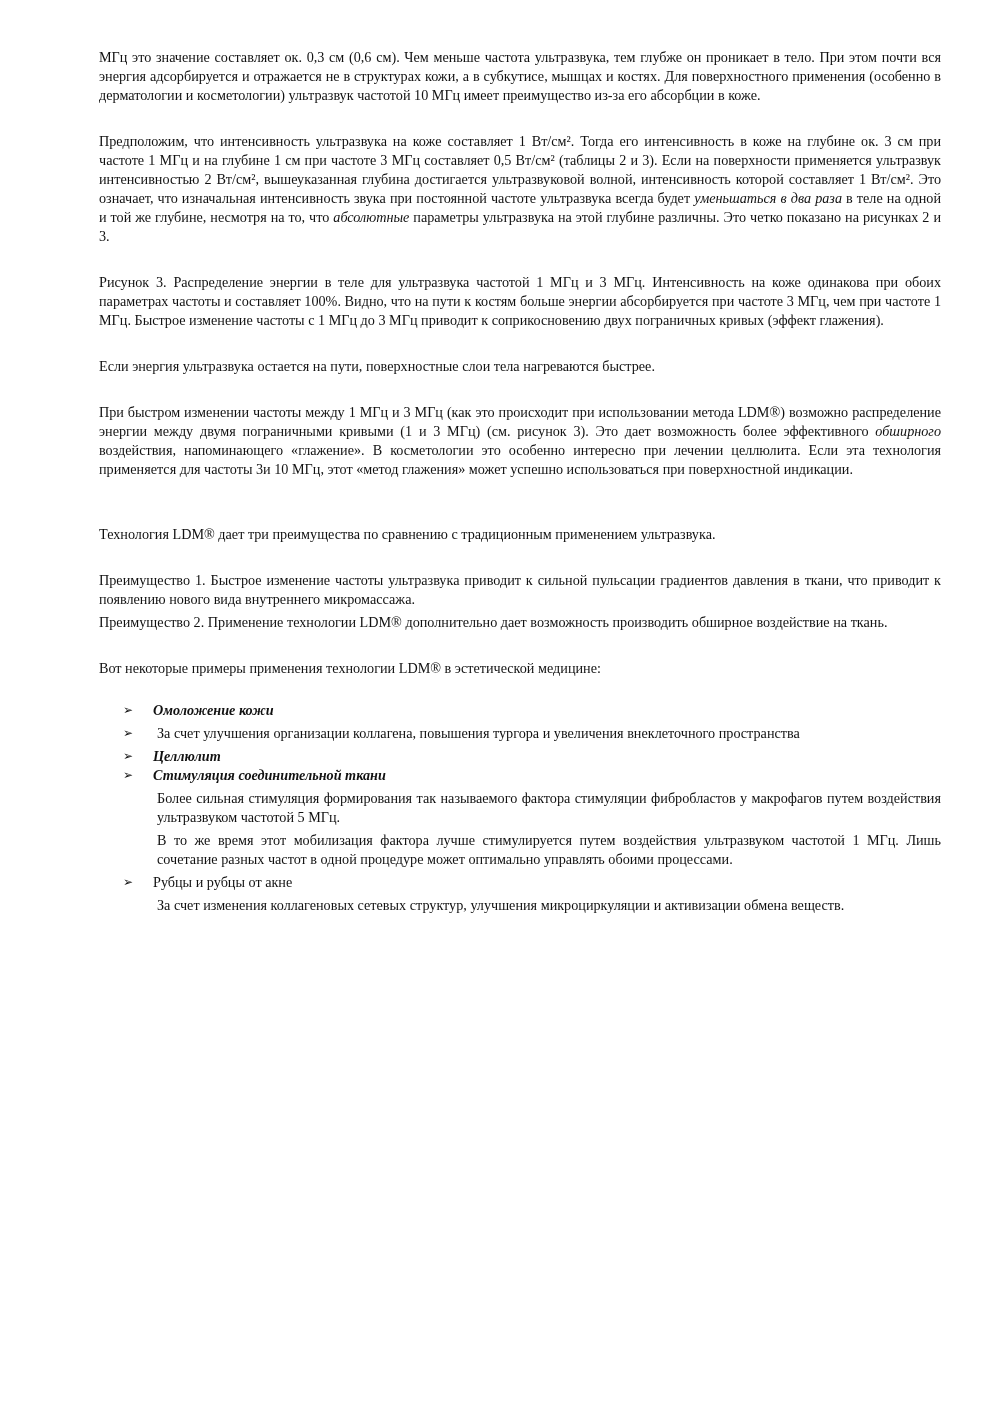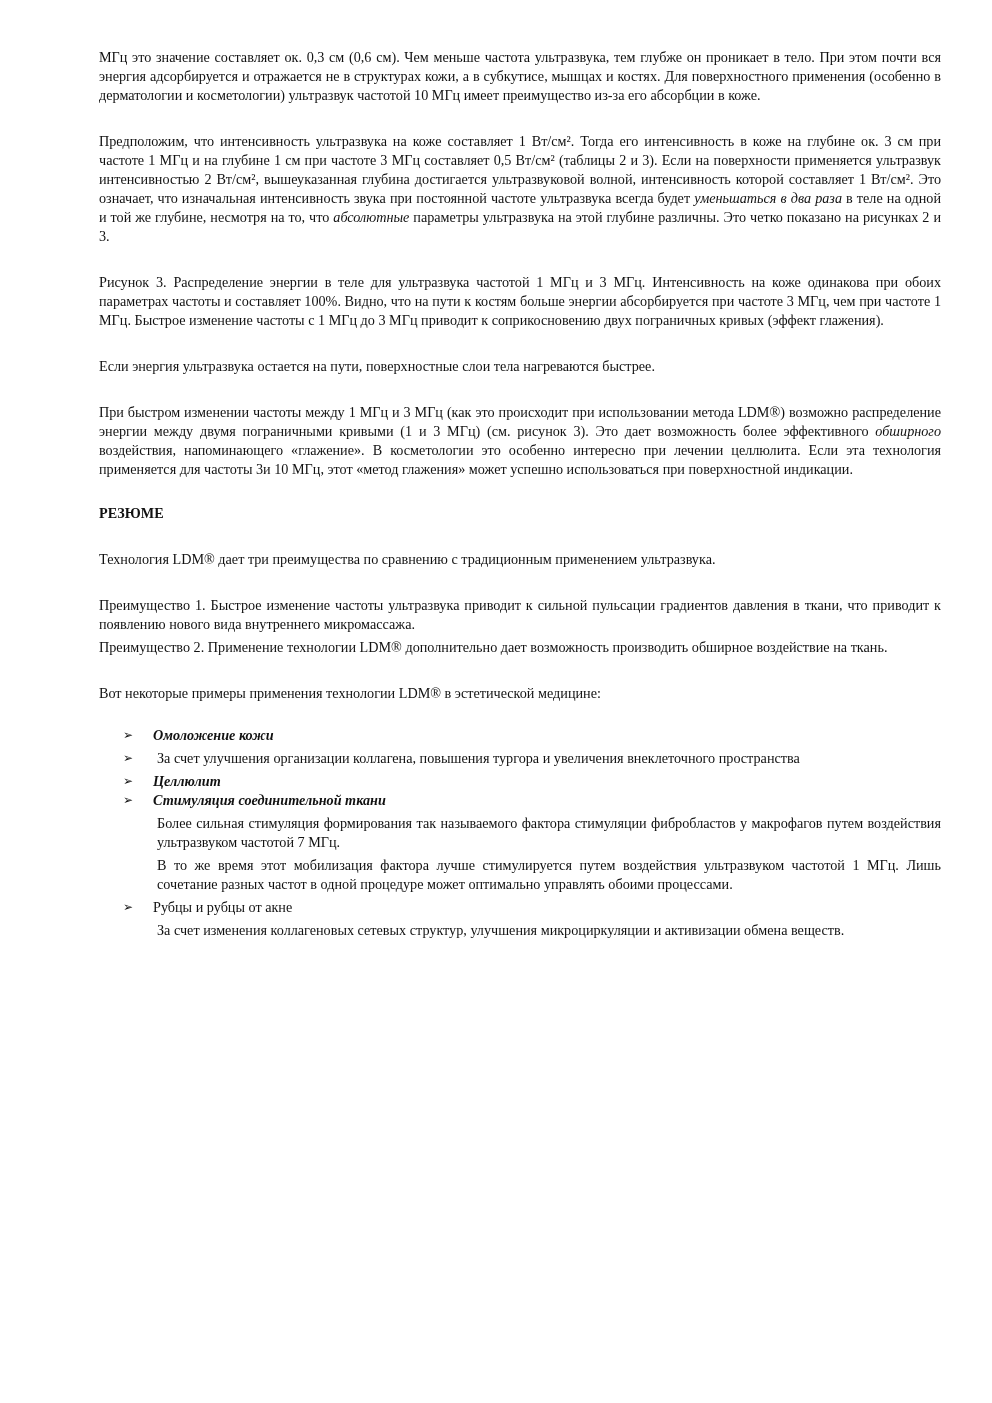--- a/index.html
+++ b/index.html
@@ -32,21 +32,20 @@
 
   <p>Рисунок 3. Распределение энергии в теле для ультразвука частотой 1 МГц и 3 МГц. Интенсивность на коже одинакова при обоих параметрах частоты и составляет 100%. Видно, что на пути к костям больше энергии абсорбируется при частоте 3 МГц, чем при частоте 1 МГц. Быстрое изменение частоты с 1 МГц до 3 МГц приводит к соприкосновению двух пограничных кривых (эффект глажения).</p>
   <div class="gap"></div>
 
   <p>Если энергия ультразвука остается на пути, поверхностные слои тела нагреваются быстрее.</p>
   <div class="gap"></div>
 
   <p><span>При быстром изменении частоты между 1 МГц и 3 МГц (как это происходит при использовании метода LDM®) возможно распределение энергии между двумя пограничными кривыми (1 и 3 МГц) (см. рисунок 3). Это дает возможность более эффективного </span><em>обширного</em><span> воздействия, напоминающего «глажение». В косметологии это особенно интересно при лечении целлюлита. Если эта технология применяется для частоты 3и 10 МГц, этот «метод глажения» может успешно использоваться при поверхностной индикации.</span></p>
   <div class="gap"></div>
 
-  <p class="heading" style="margin-top:2px;">РЕЗЮМЕ</p>
   <div class="gap"></div>
 
   <p>Технология LDM® дает три преимущества по сравнению с традиционным применением ультразвука.</p>
   <div class="gap"></div>
 
   <p>Преимущество 1. Быстрое изменение частоты ультразвука приводит к сильной пульсации градиентов давления в ткани, что приводит к появлению нового вида внутреннего микромассажа.</p>
   <p>Преимущество 2. Применение технологии LDM® дополнительно дает возможность производить обширное воздействие на ткань.</p>
   <div class="gap"></div>
 
   <p>Вот некоторые примеры применения технологии LDM® в эстетической медицине:</p>
@@ -64,21 +63,21 @@
         </div>
     </li>
     <li>
       <span class="bullet">➢</span>
       <div class="item-title">Целлюлит</div>
     </li>
     <li>
       <span class="bullet">➢</span>
       <div class="item-title">Стимуляция соединительной ткани</div>
       <div class="item-body">
-        <p>Более сильная стимуляция формирования так называемого фактора стимуляции фибробластов у макрофагов путем воздействия ультразвуком частотой 7 МГц.</p>
+        <p>Более сильная стимуляция формирования так называемого фактора стимуляции фибробластов у макрофагов путем воздействия ультразвуком частотой 5 МГц.</p>
         <p>В то же время этот мобилизация фактора лучше стимулируется путем воздействия ультразвуком частотой 1 МГц. Лишь сочетание разных частот в одной процедуре может оптимально управлять обоими процессами.</p>
       </div>
     </li>
     <li>
       <span class="bullet">➢</span>
       <div class="item-title plain">Рубцы и рубцы от акне</div>
       <div class="item-body">
           <p>За счет изменения коллагеновых сетевых структур, улучшения микроциркуляции и активизации обмена веществ.</p>
         </div>
     </li>

